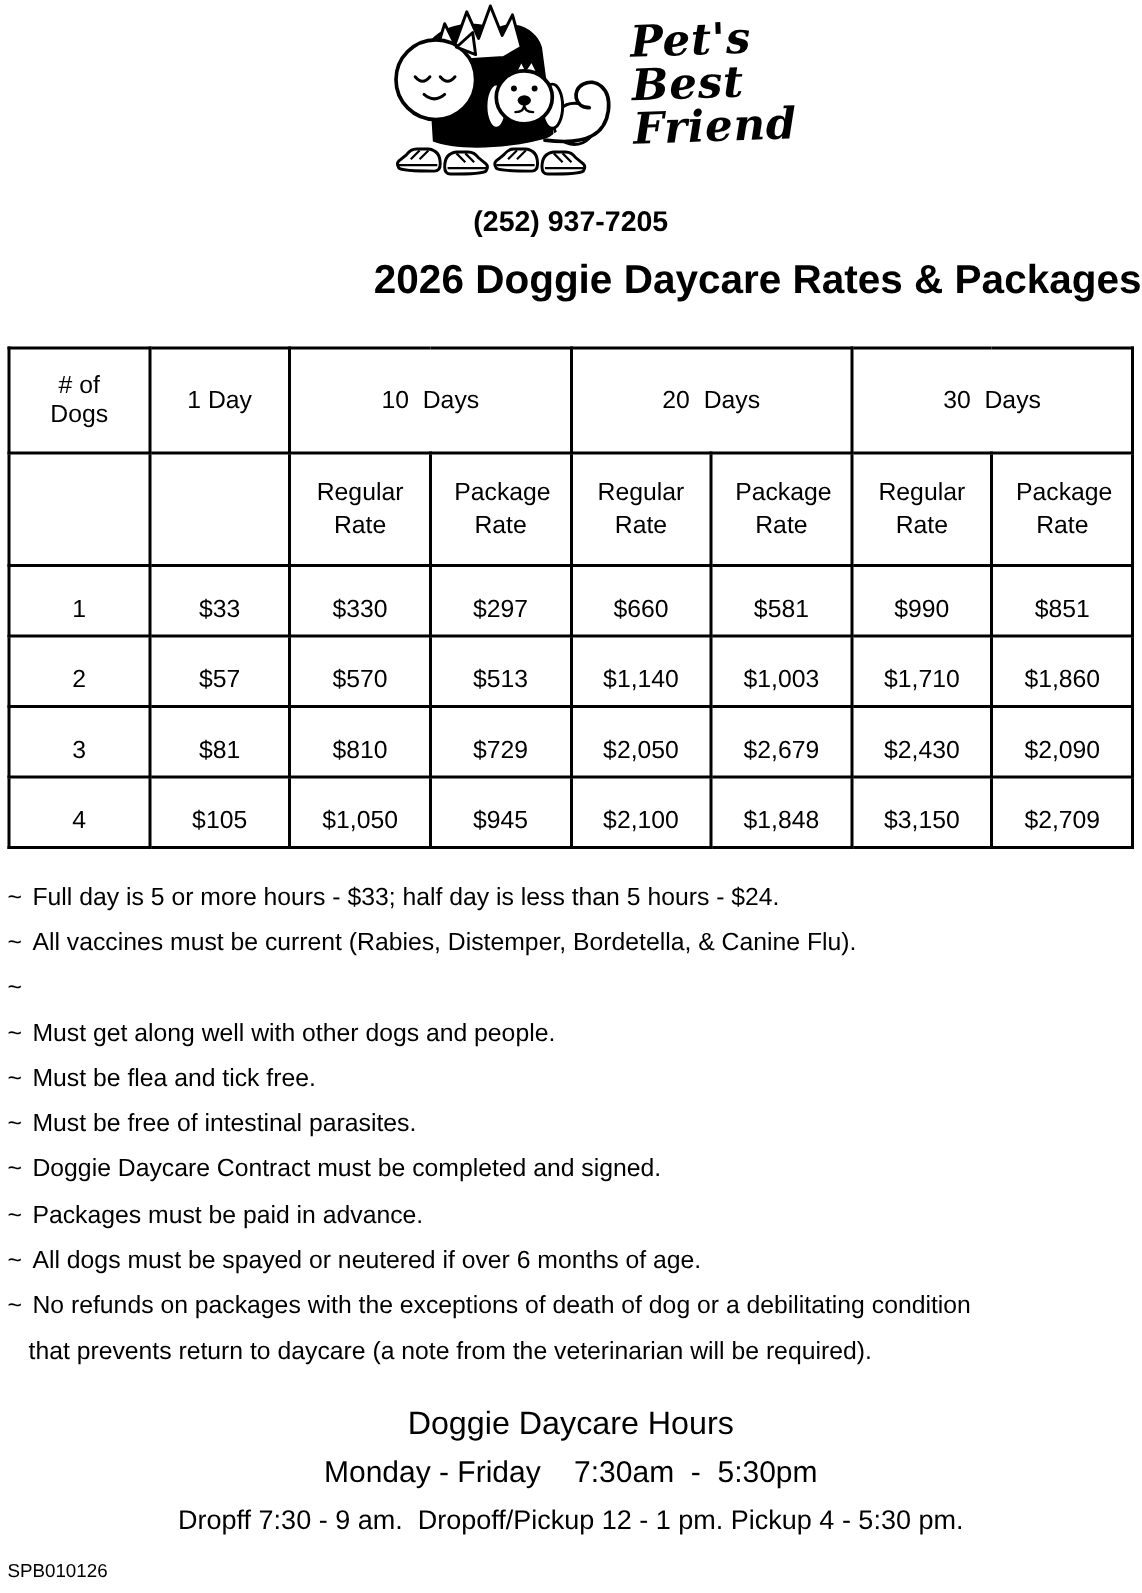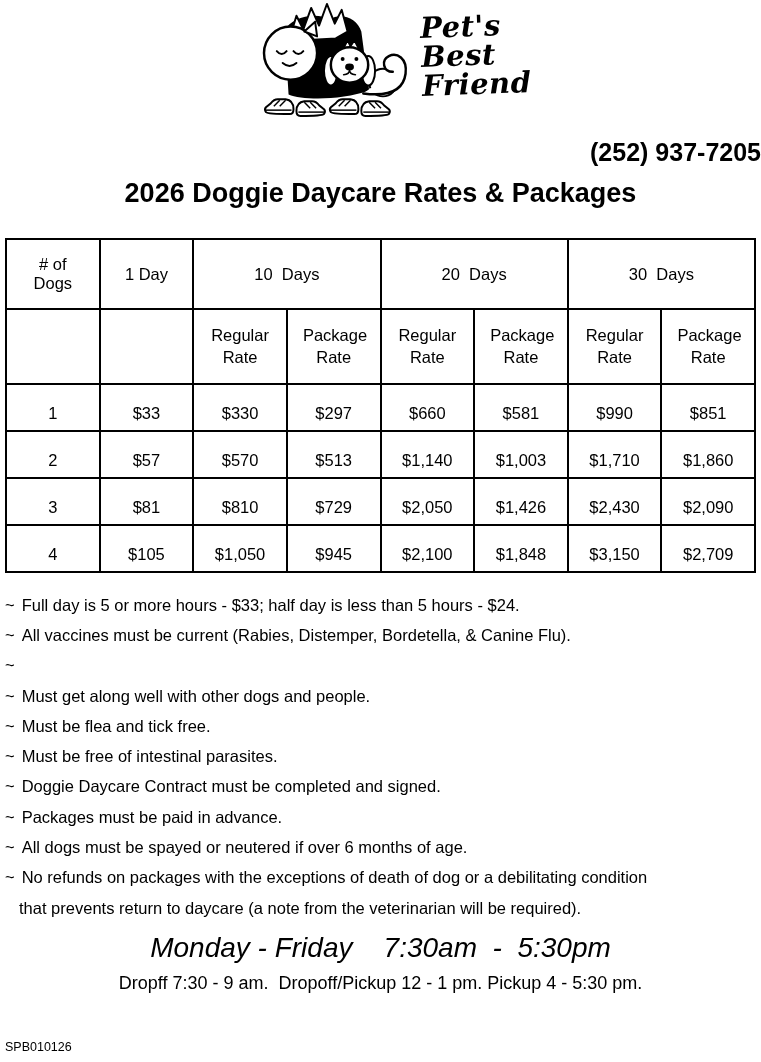--- a/index.html
+++ b/index.html
@@ -19,23 +19,23 @@
   .logo-art { width: 182px; height: 116px; }
   .logo-text {
     font-family: "DejaVu Serif", serif;
     font-weight: bold; font-style: italic;
     font-size: 29px; line-height: 1.0;
     padding-top: 10px; transform: rotate(-2deg);
     letter-spacing: 0.5px;
   }
 
   
-  .phone   { text-align: right; font-weight: bold; font-size: 25px;  margin-top: 16px; }
+  .phone   { text-align: center; font-weight: bold; font-size: 19px;  margin-top: 16px; }
   .address { text-align: center; font-weight: bold; font-size: 14px;  margin-top: 13px; white-space: pre-wrap; }
-  .title   { text-align: center; font-weight: bold; font-size: 27px;  margin: 11px 0 0 0; }
+  .title   { text-align: right; font-weight: bold; font-size: 27px;  margin: 11px 0 0 0; }
 
   
   table.rates {
     border-collapse: collapse; table-layout: fixed;
     width: 751px; margin: 29px 0 0 5px;
     font-size: 16.5px;
   }
   table.rates td {
     border: 2px solid #000; text-align: center;
     padding: 15px; font-weight: normal; overflow: hidden;
@@ -51,21 +51,21 @@
 
   
   .notes { margin: 17px 0 0 5px; font-size: 16.5px; }
   .note-line { height: 30.3px; display: flex; align-items: center; white-space: pre-wrap; }
   .note-line .tl { margin-right: 7px; }
   .note-cont { height: 30.3px; display: flex; align-items: center; padding-left: 14px; white-space: pre-wrap; }
 
   
   .hours { text-align: center; }
   .hours-title { font-size: 21.5px; margin-top: 21px; }
-  .hours-days  { font-size: 28px;   margin-top: 9px; white-space: pre-wrap; font-style: italic; }
+  .hours-days  { font-size: 20px;   margin-top: 9px; white-space: pre-wrap; }
   .hours-drop  { font-size: 18px;   margin-top: 9px; white-space: pre-wrap; }
 
   
   .footer-code { position: absolute; left: 5px; bottom: 8px; font-size: 12.5px; }
 </style>
 </head>
 <body>
 
 <div class="page">
 
@@ -171,21 +171,21 @@
       <td>$1,003</td>
       <td>$1,710</td>
       <td>$1,860</td>
     </tr>
     <tr class="datarow">
       <td>3</td>
       <td>$81</td>
       <td>$810</td>
       <td>$729</td>
       <td>$2,050</td>
-      <td>$1,426</td>
+      <td>$2,679</td>
       <td>$2,430</td>
       <td>$2,090</td>
     </tr>
     <tr class="datarow">
       <td>4</td>
       <td>$105</td>
       <td>$1,050</td>
       <td>$945</td>
       <td>$2,100</td>
       <td>$1,848</td>
@@ -203,19 +203,20 @@
     <div class="note-line"><span class="tl">~</span><span>Must be flea and tick free.</span></div>
     <div class="note-line"><span class="tl">~</span><span>Must be free of intestinal parasites.</span></div>
     <div class="note-line"><span class="tl">~</span><span>Doggie Daycare Contract must be completed and signed.</span></div>
     <div class="note-line"><span class="tl">~</span><span>Packages must be paid in advance.</span></div>
     <div class="note-line"><span class="tl">~</span><span>All dogs must be spayed or neutered if over 6 months of age.</span></div>
     <div class="note-line"><span class="tl">~</span><span>No refunds on packages with the exceptions of death of dog or a debilitating condition</span></div>
     <div class="note-cont">that prevents return to daycare (a note from the veterinarian will be required).</div>
   </div>
 
   <div class="hours">
+    <div class="hours-title">Doggie Daycare Hours</div>
     <div class="hours-days">Monday - Friday    7:30am  -  5:30pm</div>
     <div class="hours-drop">Dropff 7:30 - 9 am.  Dropoff/Pickup 12 - 1 pm. Pickup 4 - 5:30 pm.</div>
   </div>
 
   <div class="footer-code">SPB010126</div>
 
 </div>
 
 </body></html>

